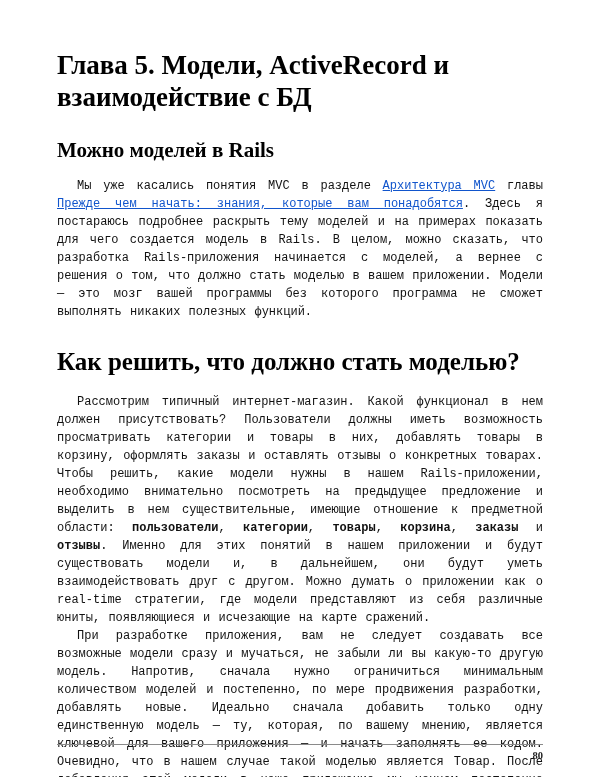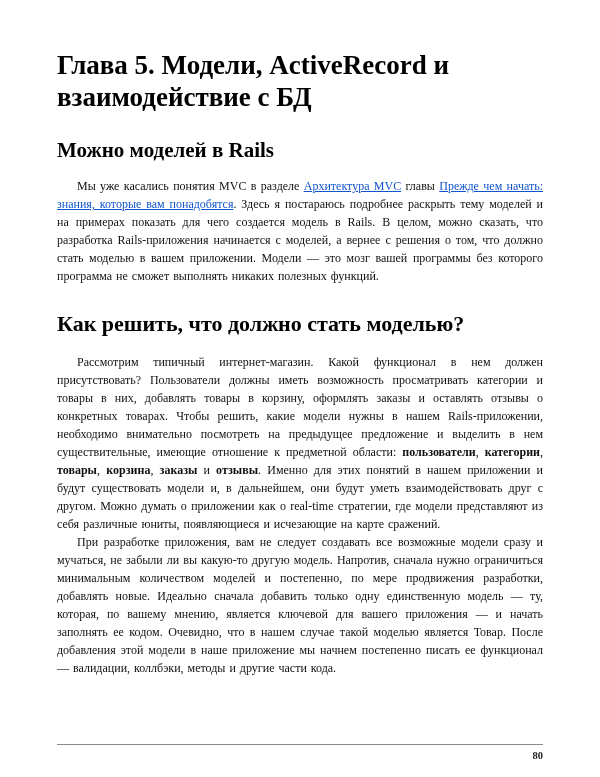--- a/index.html
+++ b/index.html
@@ -23,34 +23,35 @@
     color: #000000;
   }
   h2.section-heading {
     font-size: 21px;
     line-height: 1.2;
     font-weight: bold;
     margin: 0 0 14px 0;
     color: #000000;
   }
   h2.sub-heading {
-    font-size: 22px;
+    font-size: 25px;
     line-height: 1.2;
     font-weight: bold;
     margin: 26px 0 16px 0;
     color: #000000;
   }
   p.body-paragraph {
     font-size: 12px;
     line-height: 1.5;
     text-align: justify;
     text-indent: 20px;
     margin: 0;
     color: var(--text, #111111);
     word-spacing: 1px;
+    font-family: Liberation Mono, monospace;
   }
   a.link {
     color: var(--link, #1155cc);
     text-decoration: underline;
     cursor: pointer;
   }
   .bold { font-weight: bold; }
   .page-footer {
     position: absolute;
     left: 57px;

